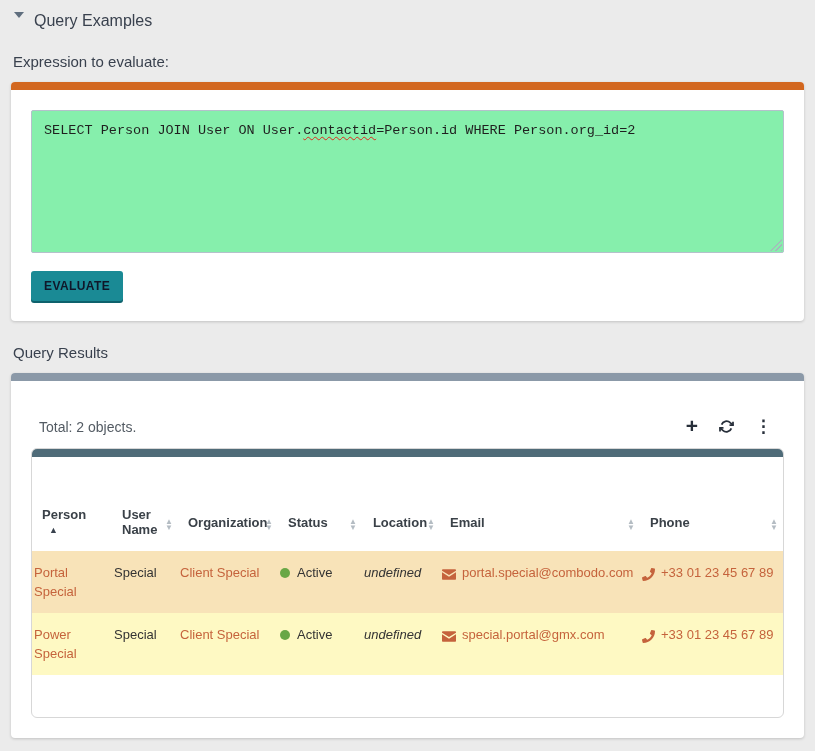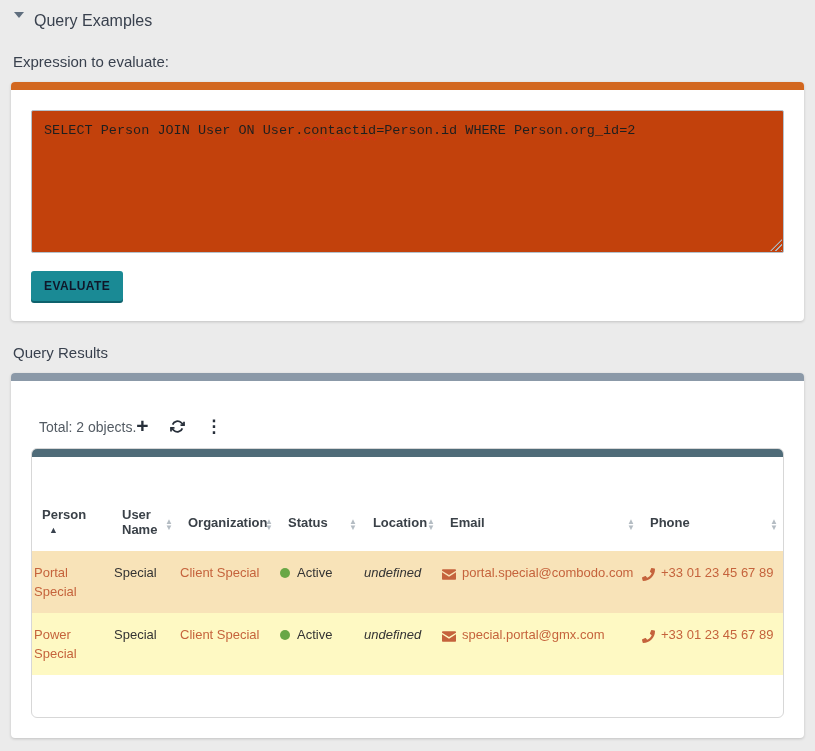--- a/index.html
+++ b/index.html
@@ -22,42 +22,42 @@
 
   
   .panel{background:#fff;border-radius:4px;box-shadow:0 1px 3px rgba(0,0,0,.18);}
   .accent{height:8px;border-radius:4px 4px 0 0;}
   .accent-orange{background:#d2671f;}
   .accent-gray{background:#8b99a8;}
   .panel-body{padding:20px;}
 
   
   .expr-box{
-    position:relative;border:1px solid #b4c1cb;border-radius:2px;background:#c2410c;
+    position:relative;border:1px solid #b4c1cb;border-radius:2px;background:#86efac;
     height:143px;box-sizing:border-box;padding:11px 12px;
     font-family:"Liberation Mono","DejaVu Sans Mono",monospace;font-size:13.5px;line-height:18px;color:#1f1f1f;
     white-space:pre-wrap;cursor:text;
   }
   .misspell{text-decoration:underline wavy #e2261b;text-decoration-thickness:1px;text-underline-offset:2px;}
   .grip{
     position:absolute;right:1px;bottom:1px;width:12px;height:12px;cursor:nwse-resize;
     clip-path:polygon(100% 0,100% 100%,0 100%);
     background:repeating-linear-gradient(135deg,#a9b4bd 0 1.4px,transparent 1.4px 4px);
   }
 
   .btn-evaluate{
     margin-top:18px;display:inline-block;
     background:#1a8a95;color:#0f172a;
     font-family:"Liberation Sans",sans-serif;font-size:12px;font-weight:bold;letter-spacing:.4px;
     padding:8px 13px;border:0;border-radius:3px;
     box-shadow:0 2px 0 #0e616c;cursor:pointer;
   }
 
   
-  .results-toolbar{display:flex;justify-content:flex-start;align-items:center;padding:16px 4px 12px 8px;}
+  .results-toolbar{display:flex;justify-content:space-between;align-items:center;padding:16px 4px 12px 8px;}
   .total{font-size:14px;color:#535b63;}
   .tools{display:flex;align-items:center;gap:21px;color:#272f3a;padding-right:8px;}
   .tool{cursor:pointer;line-height:1;display:flex;align-items:center;}
   .tool-plus{font-size:21px;font-weight:bold;margin-top:-2px;}
   .tool-kebab{font-size:17px;font-weight:bold;letter-spacing:0;}
 
   
   .table-box{border:1px solid #d7d7d7;border-radius:6px;overflow:hidden;background:#fff;}
   .table-accent{height:8px;background:#4f6b78;}
   .table-spacer-top{height:42px;}

